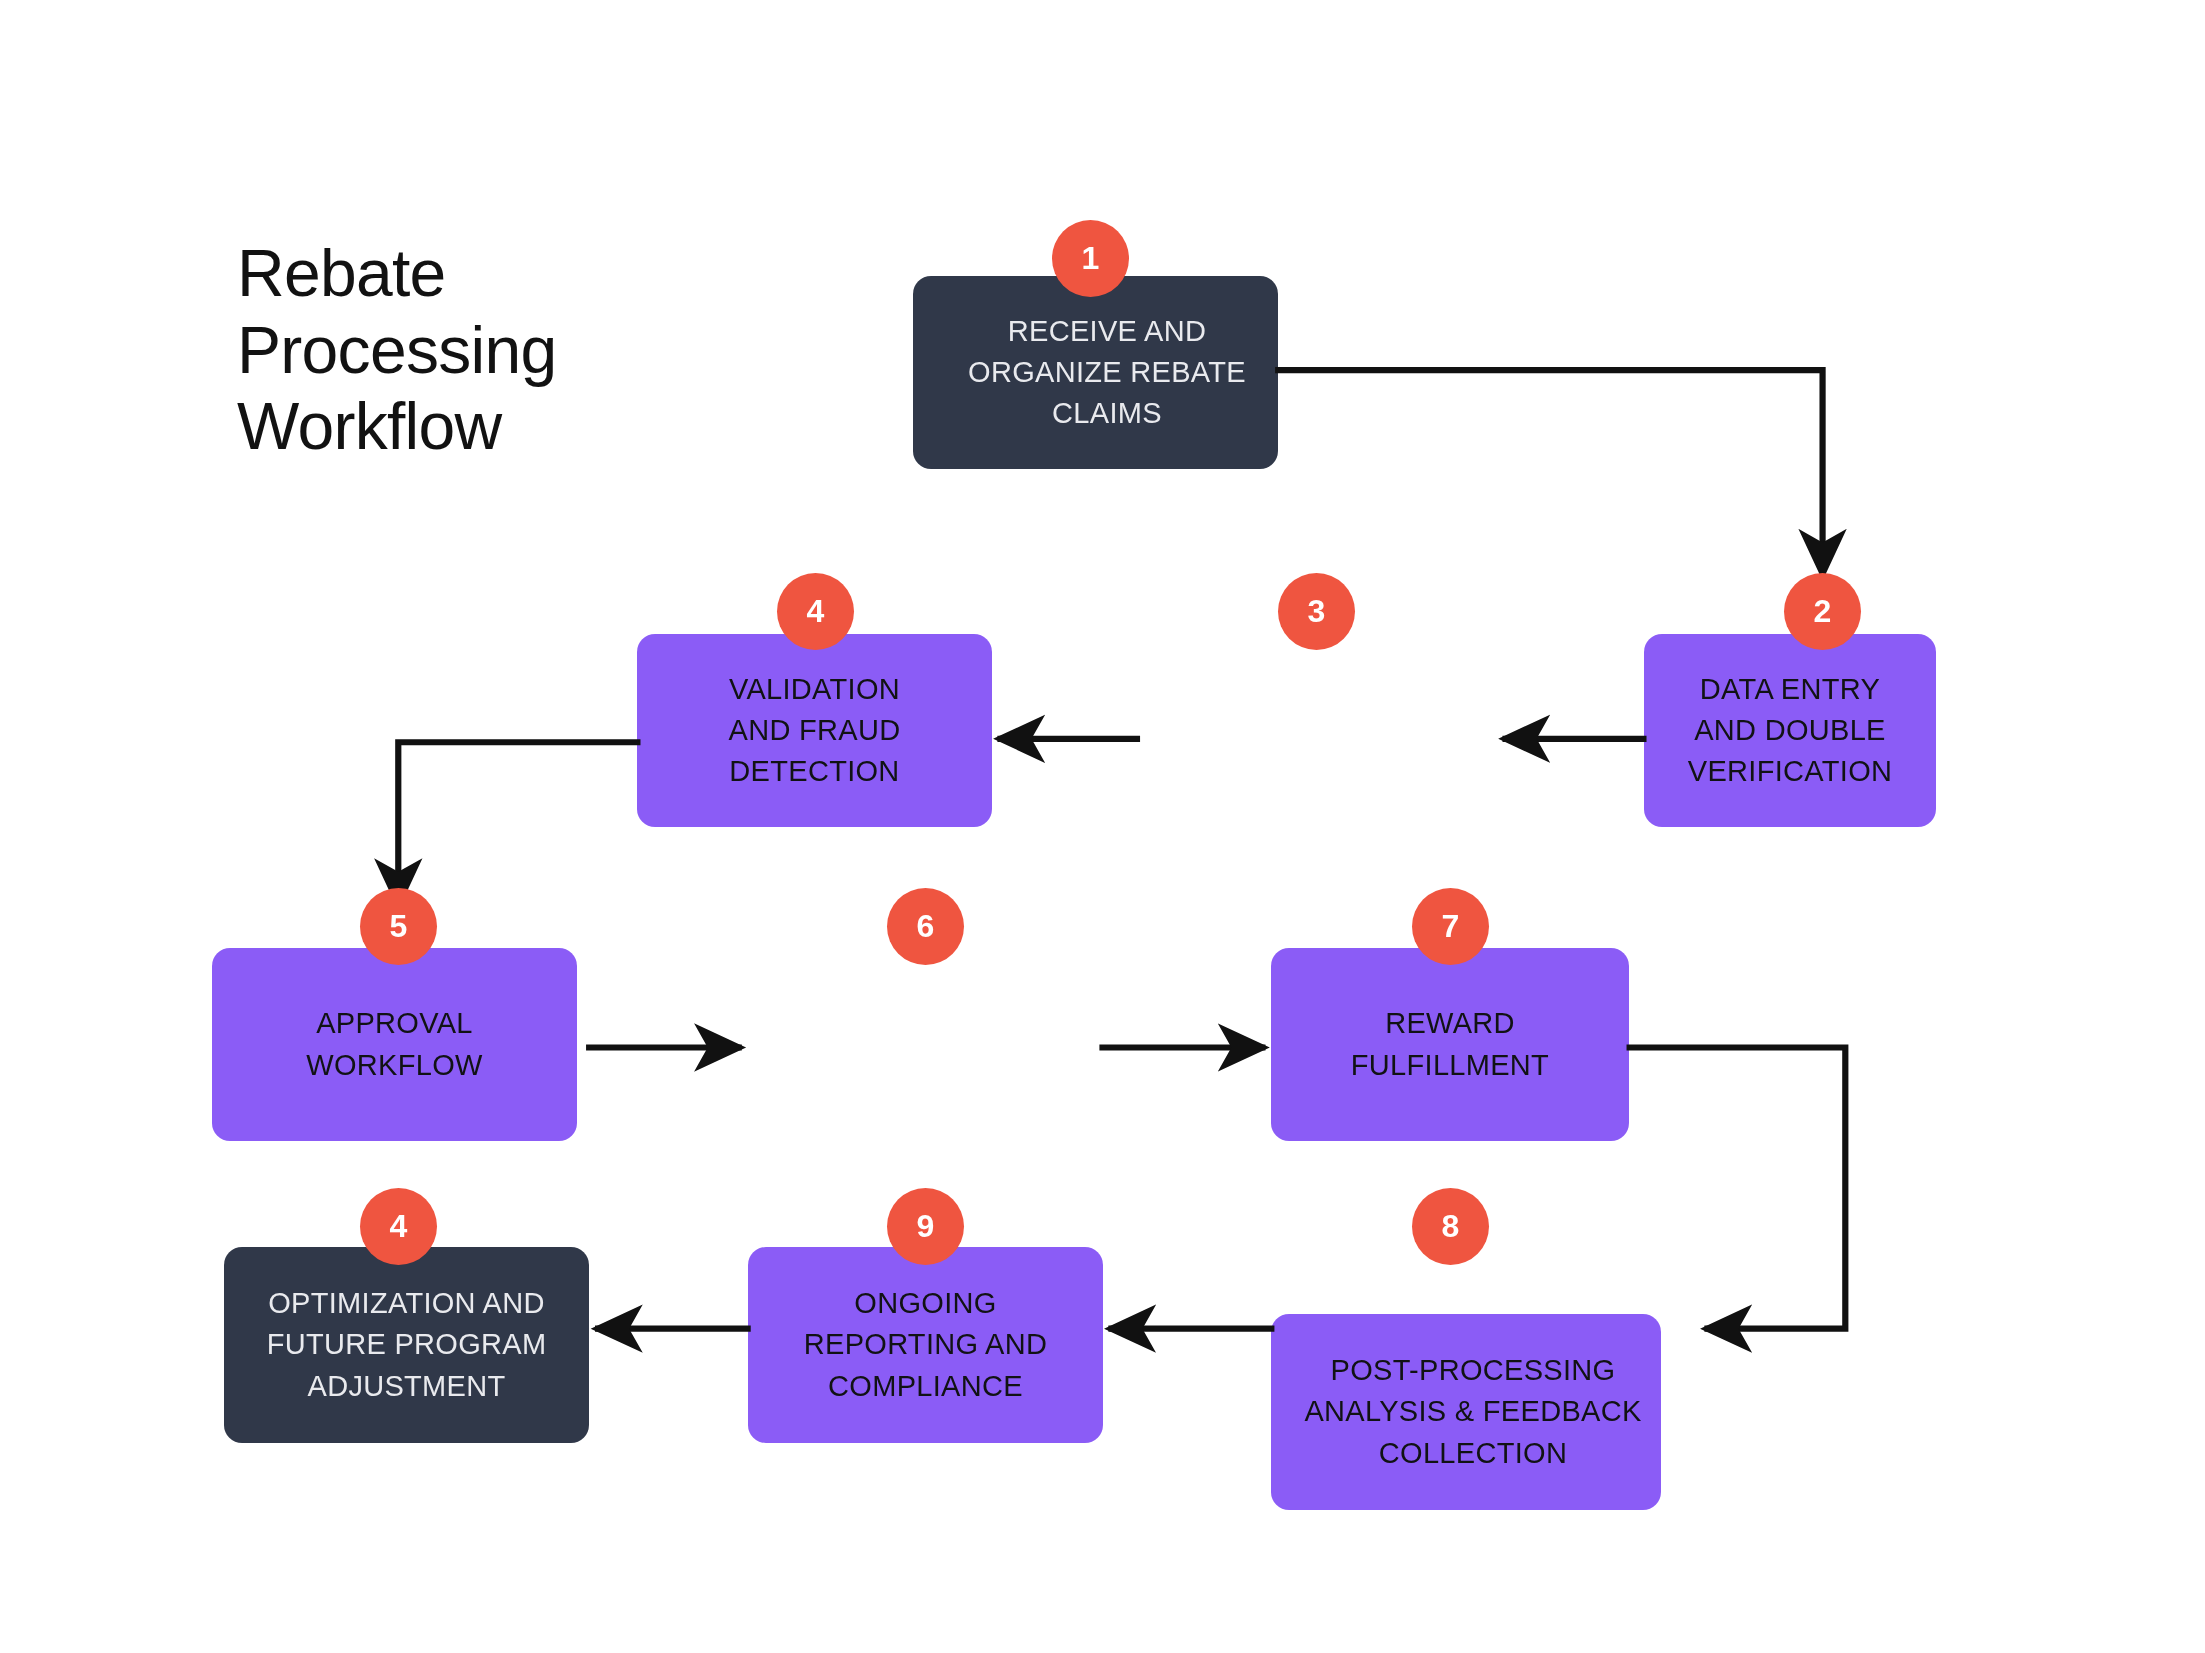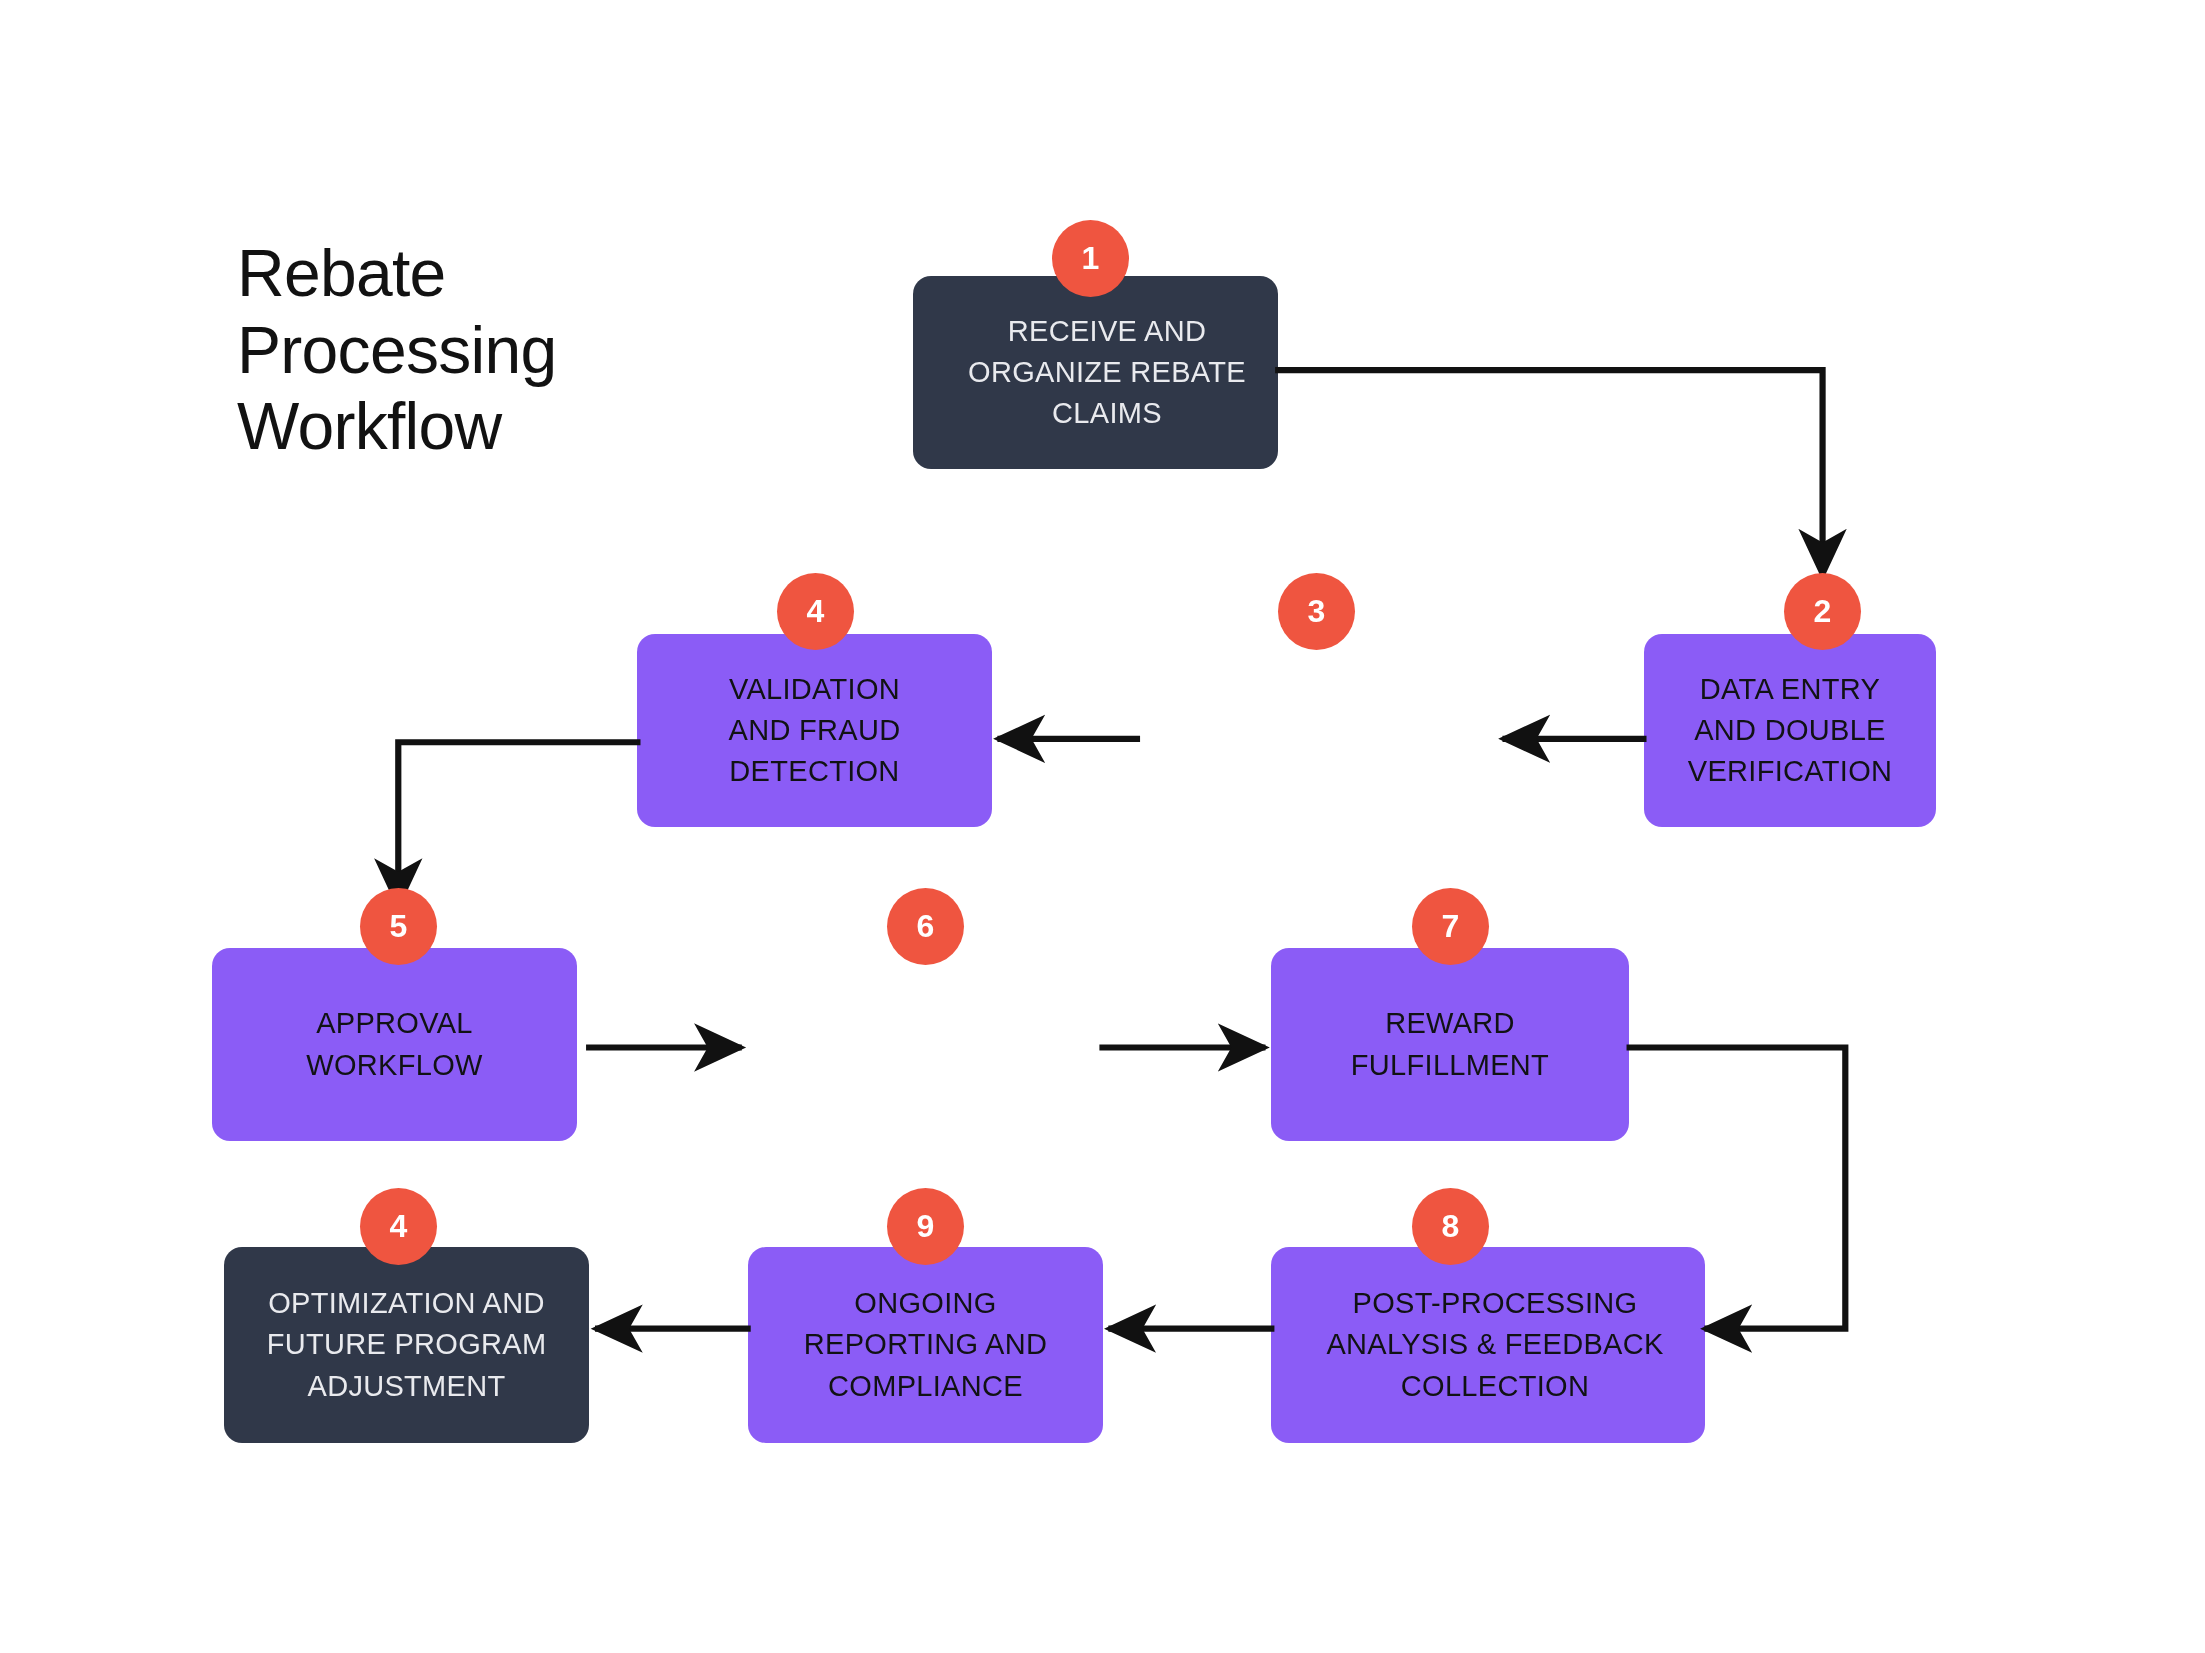--- a/index.html
+++ b/index.html
@@ -146,21 +146,21 @@
   </div>
 
   <div class="node light" style="left:1271px;top:948px;width:358px;height:193px;">
     <div class="node-label">REWARD
 FULFILLMENT</div>
   </div>
   <div class="badge" style="left:1412px;top:888px;">
     <span>7</span>
   </div>
 
-  <div class="node light" style="left:1271px;top:1247px;width:434px;height:196px;padding-left:32px;">
+  <div class="node light" style="left:1271px;top:1314px;width:390px;height:196px;padding-left:32px;">
     <div class="node-label">POST-PROCESSING
 ANALYSIS &amp; FEEDBACK
 COLLECTION</div>
   </div>
   <div class="badge" style="left:1412px;top:1188px;">
     <span>8</span>
   </div>
 
   <div class="node light" style="left:748px;top:1247px;width:355px;height:196px;">
     <div class="node-label">ONGOING

